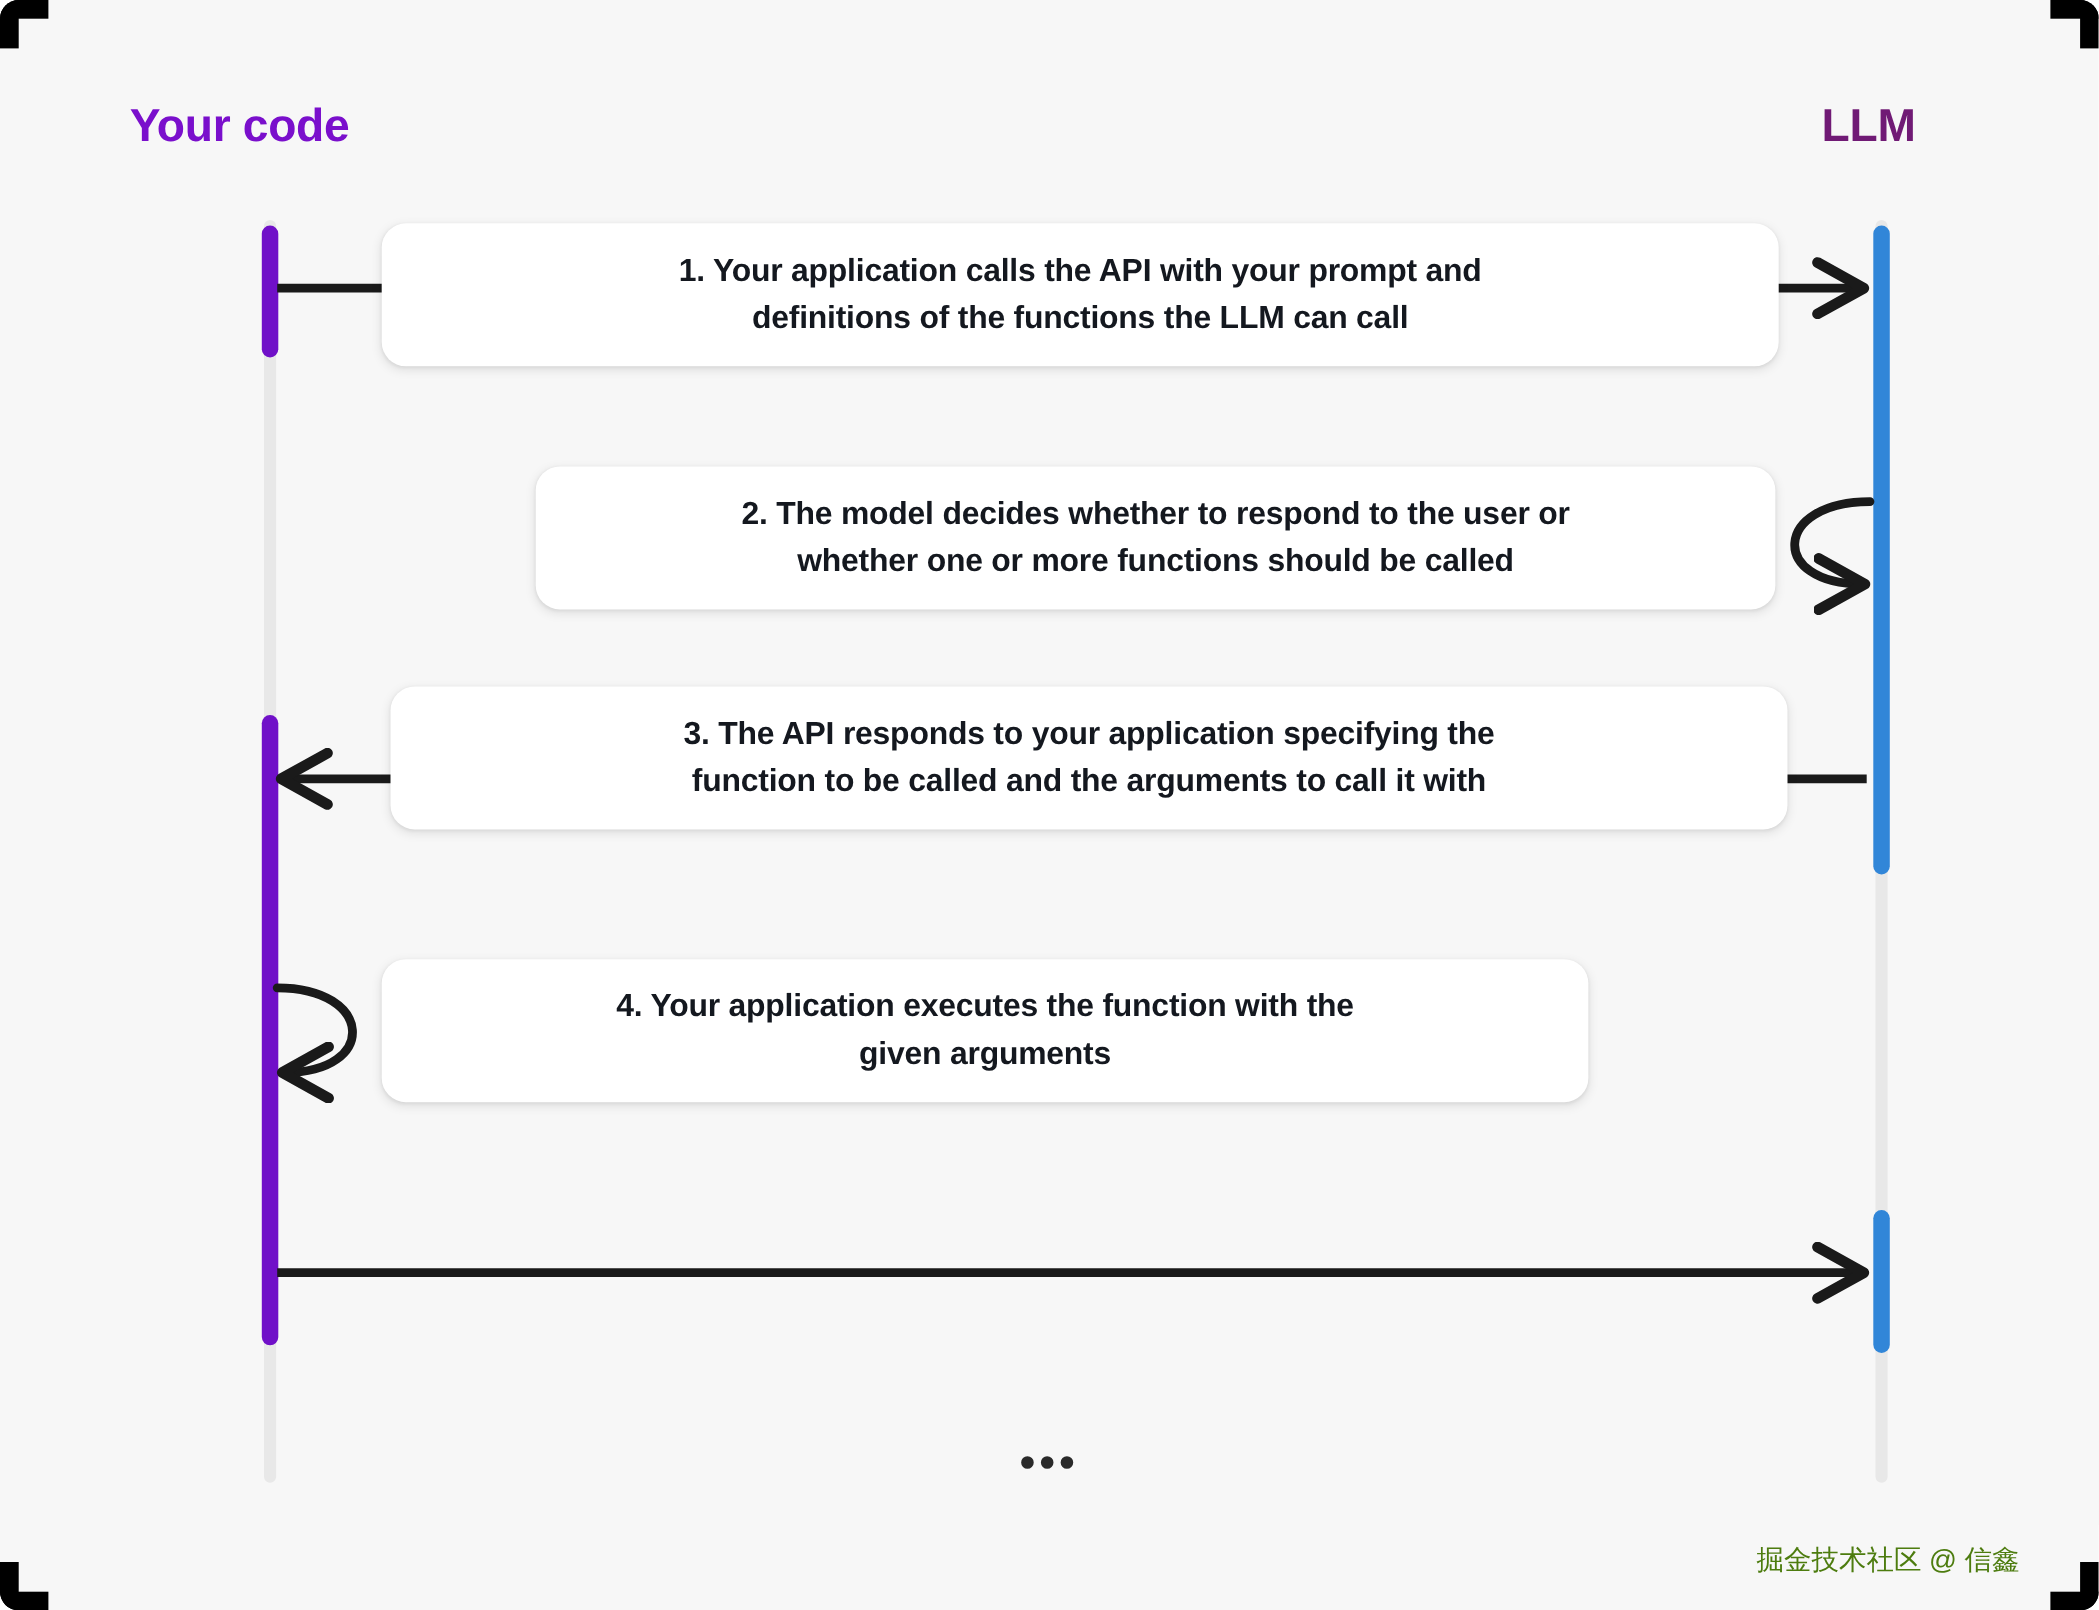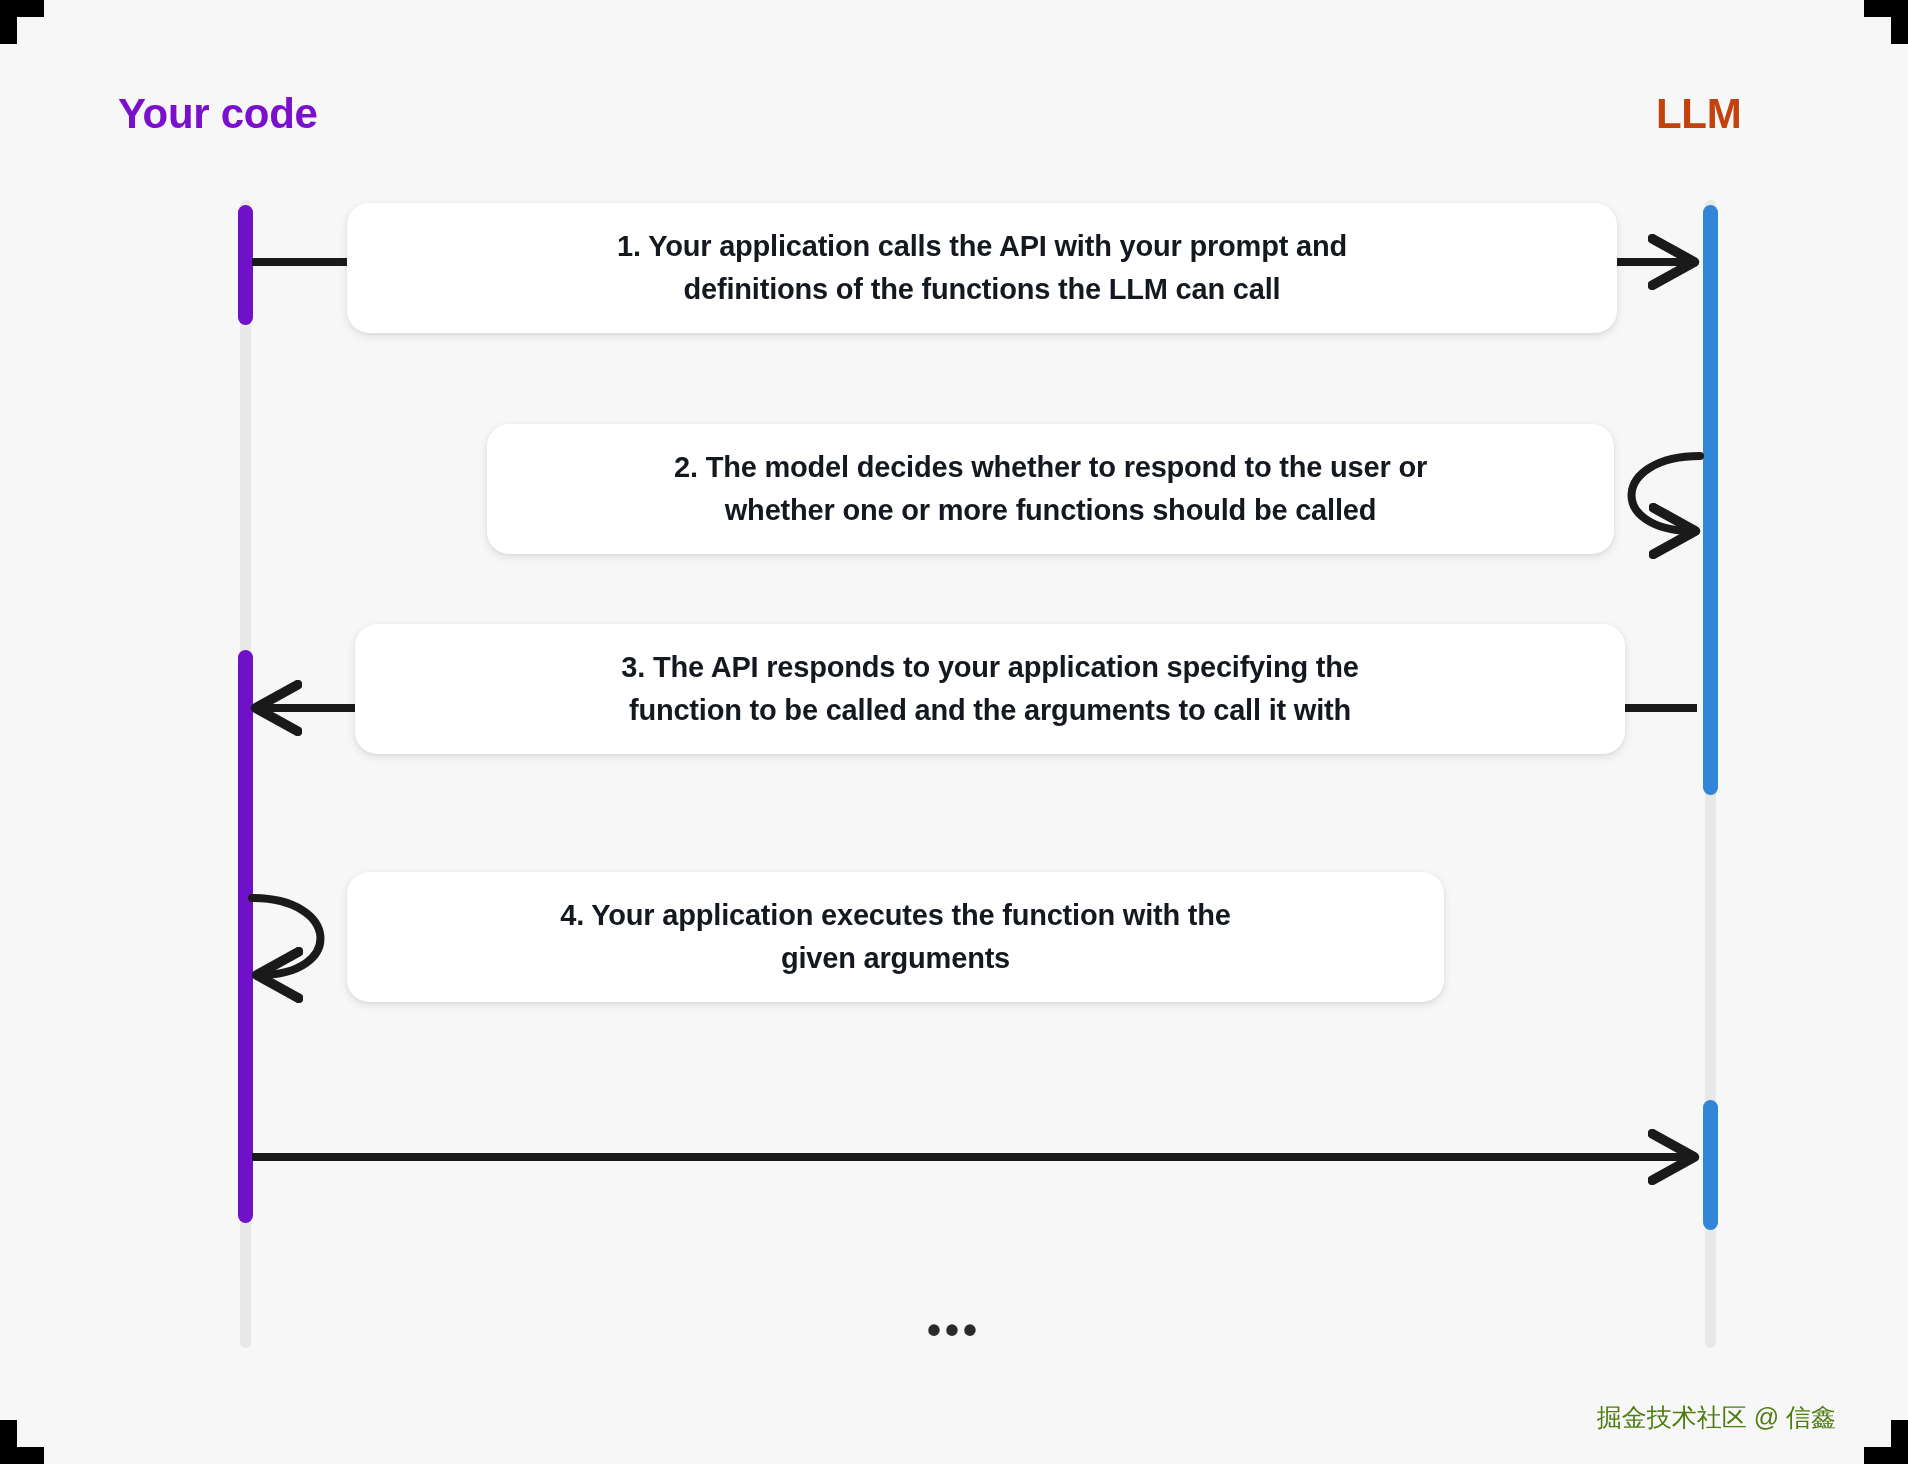--- a/index.html
+++ b/index.html
@@ -10,20 +10,21 @@
   body {
     font-family: "Liberation Sans", sans-serif;
   }
 
   #canvas {
     position: relative;
     width: 1908px;
     height: 1464px;
     background: #f7f7f7;
     overflow: hidden;
+    border-radius: 17px;
   }
 
   
   .crop {
     position: absolute;
     width: 60px;
     height: 60px;
     pointer-events: none;
   }
   .crop::before, .crop::after {
@@ -46,21 +47,21 @@
 
   
   .actor-label {
     position: absolute;
     font-weight: bold;
     font-size: 42px;
     letter-spacing: -0.3px;
     white-space: nowrap;
   }
   #actor-left-label  { left: 118px; top: 90px; color: #7A0FCC; }
-  #actor-right-label { left: 1656px; top: 90px; color: #c2410c; }
+  #actor-right-label { left: 1656px; top: 90px; color: #701a75; }
 
   
   .lifeline {
     position: absolute;
     width: 11px;
     background: #e8e8e8;
     border-radius: 6px;
   }
   #lifeline-left  { left: 240px;  top: 200px; height: 1148px; }
   #lifeline-right { left: 1705px; top: 200px; height: 1148px; }

